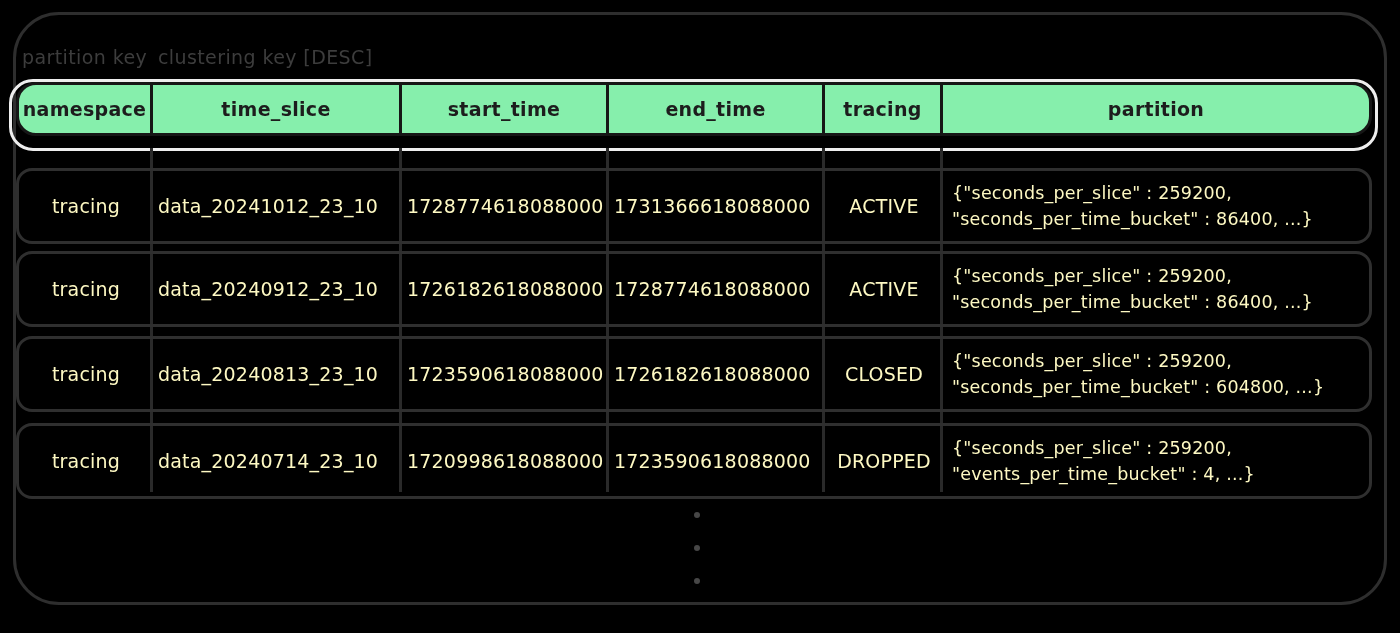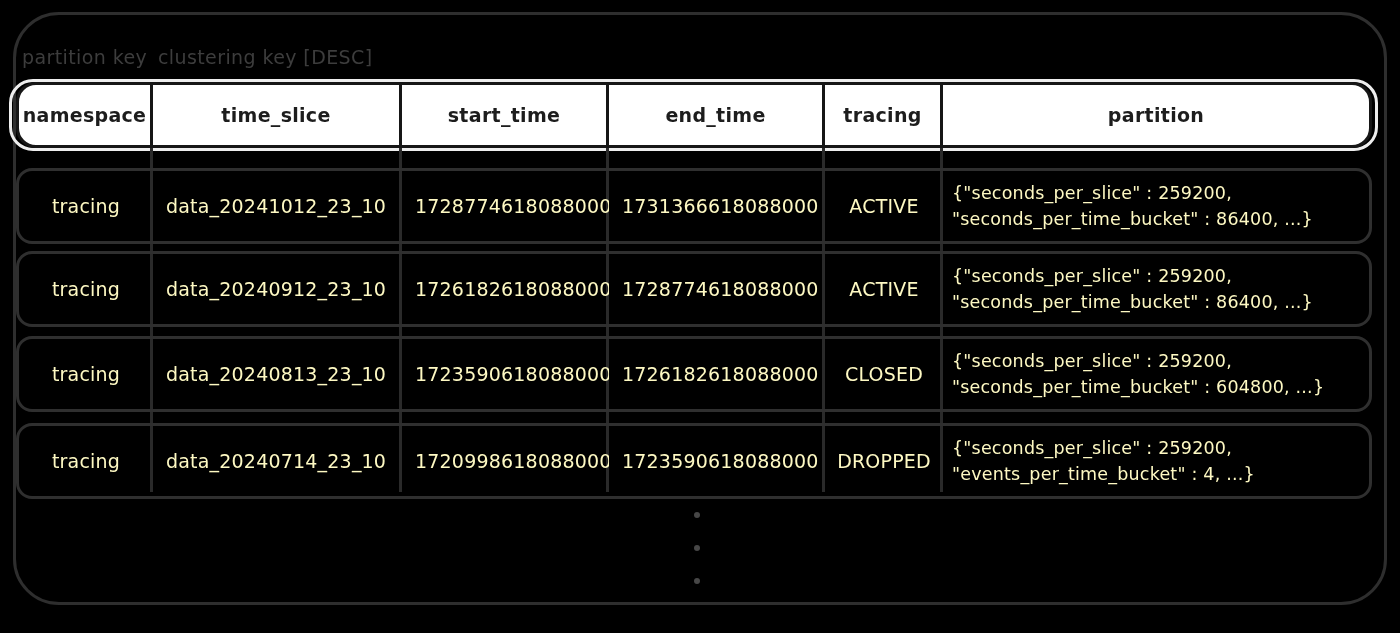--- a/index.html
+++ b/index.html
@@ -18,22 +18,22 @@
   .partition-label { left:22px; }
   .clustering-label { left:158px; }
   .header-accent {
     position:absolute; left:9px; top:79px; width:1369px; height:72px;
     border:3px solid #eeeeee; border-radius:24px; box-sizing:border-box;
   }
   .grid-cols {
     display:grid; grid-template-columns:134px 249px 207px 216px 118px 1fr;
   }
   .header {
-    position:absolute; left:16px; top:82px; width:1356px; height:66px;
-    background:#ffffff; border:3px solid #161616; border-radius:20px;
+    position:absolute; left:16px; top:82px; width:1356px; height:54px;
+    background:#86efac; border:3px solid #161616; border-radius:20px;
     box-sizing:border-box;
   }
   .hcell {
     display:flex; align-items:center; justify-content:center;
     border-right:3px solid #161616; color:#1d1d1d; font-size:19px;
     font-weight:600; letter-spacing:0.3px;
   }
   .hcell:last-child { border-right:none; }
   .vline {
     position:absolute; top:148px; height:344px; width:3px; background:#2a2a2a;
@@ -42,21 +42,21 @@
     position:absolute; left:16px; width:1356px; height:76px;
     border:3px solid #2f2f2f; border-radius:16px; box-sizing:border-box;
     color:#fef9c3; font-size:19px; letter-spacing:0.2px;
   }
   .row-1 { top:168px; }
   .row-2 { top:251px; }
   .row-3 { top:336px; }
   .row-4 { top:423px; }
   .cell { display:flex; align-items:center; overflow:hidden; white-space:nowrap; }
   .cell.center { justify-content:center; }
-  .cell.pad { padding-left:13px; }
+  .cell.pad { padding-left:5px; }
   .cell.meta {
     flex-direction:column; align-items:flex-start; justify-content:center;
     padding-left:9px; font-size:17.5px; line-height:26px;
   }
   .dots {
     position:absolute; left:694px; top:512px;
     display:flex; flex-direction:column; gap:27px;
   }
   .dot { width:6px; height:6px; border-radius:50%; background:#474747; }
 </style>

